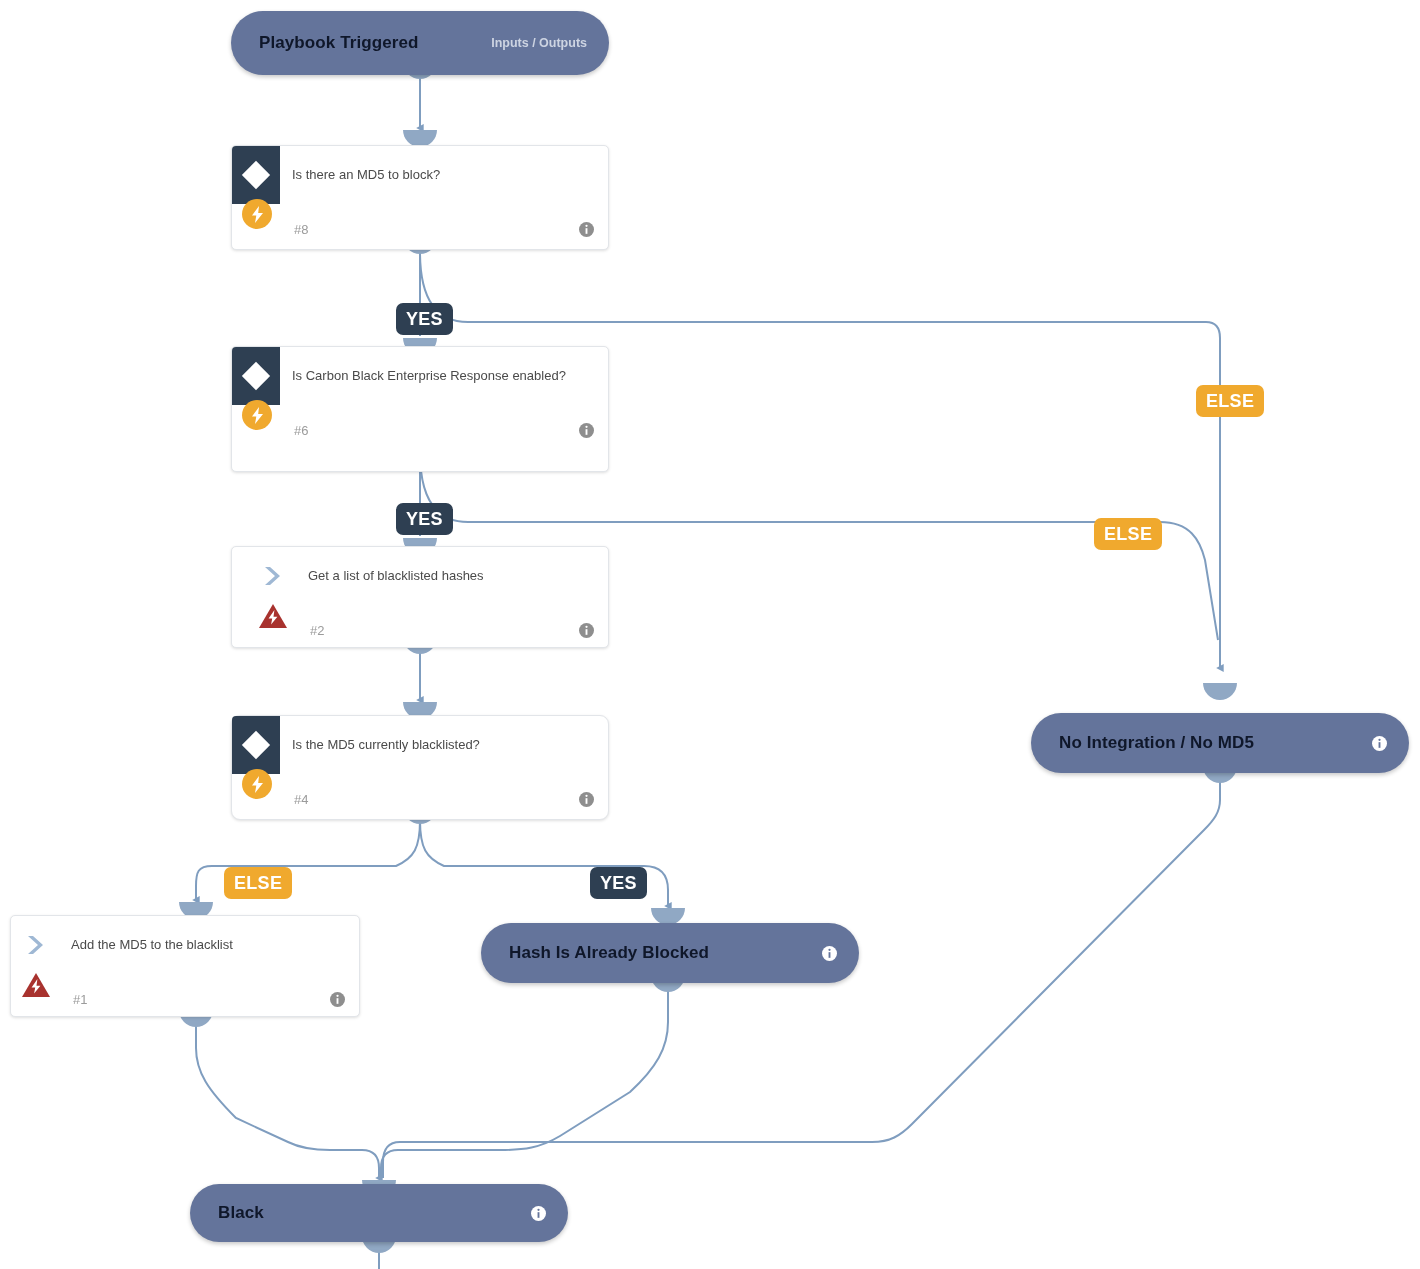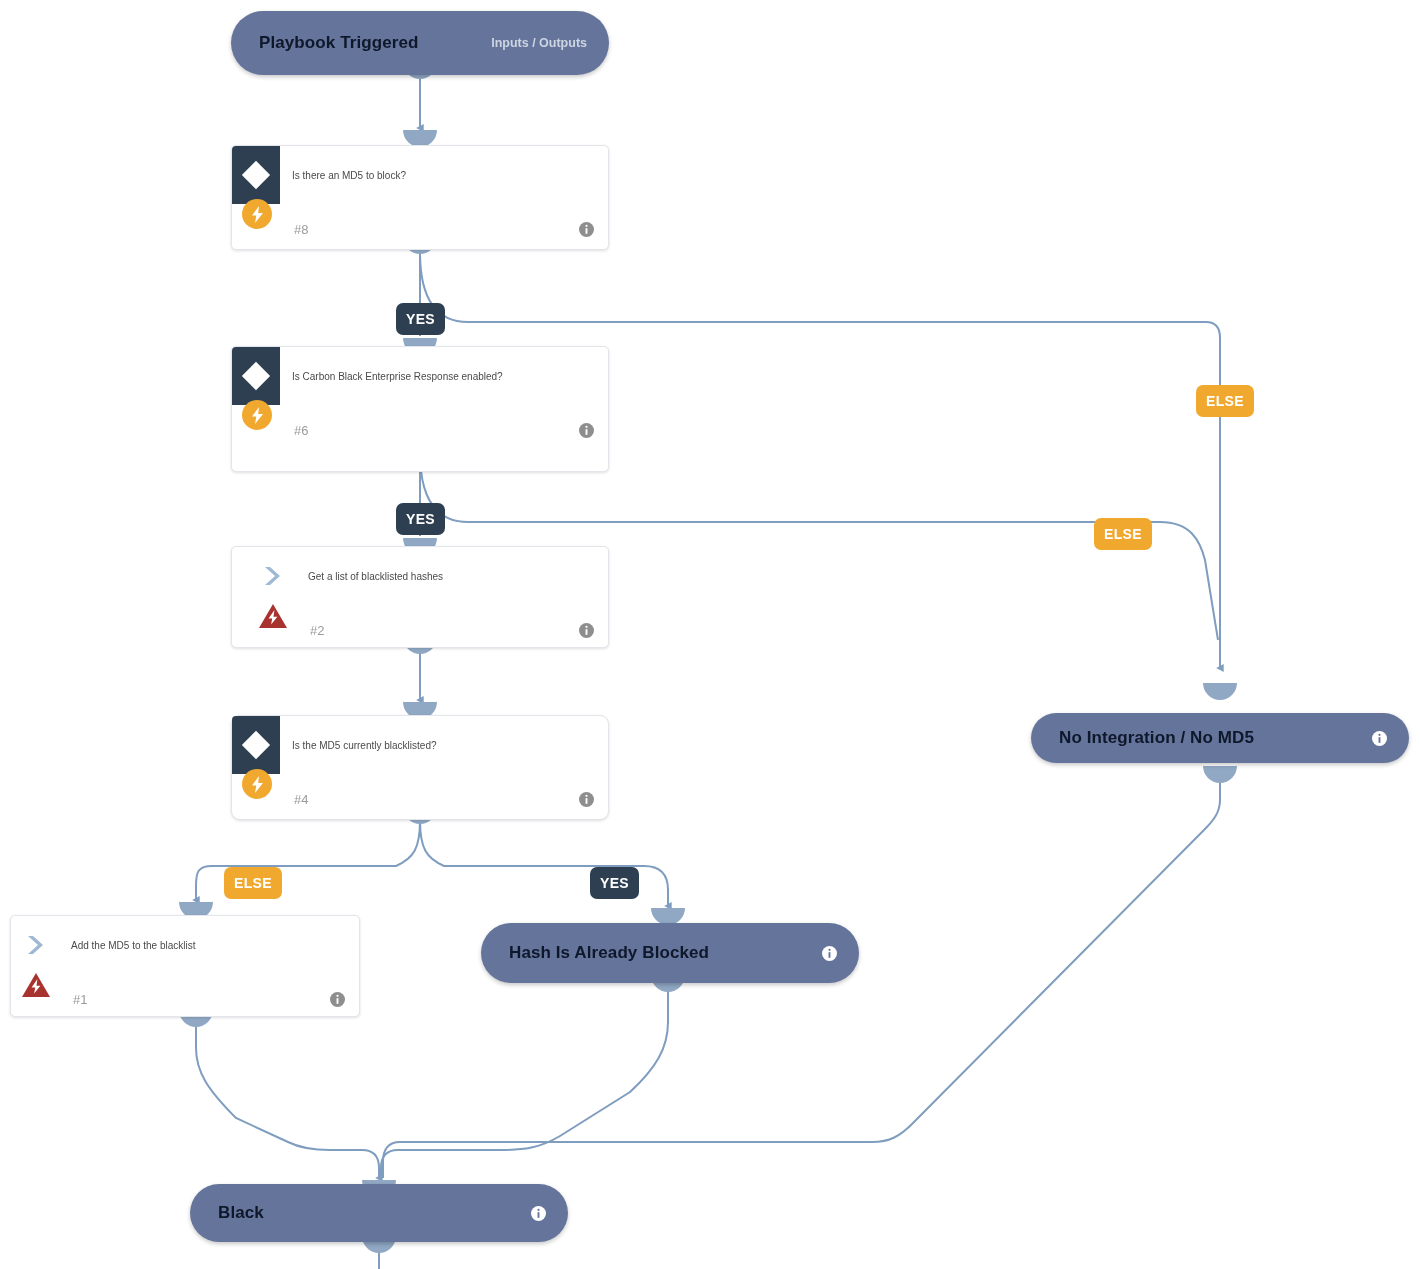--- a/index.html
+++ b/index.html
@@ -72,21 +72,21 @@
     border-top-left-radius: 4px;
   }
   .card-hdr-icon.task { background: transparent; }
   .diamond {
     width: 20px; height: 20px;
     background: #ffffff;
     transform: rotate(45deg);
   }
   .chev { display: block; }
   .card-title {
-    font-size: 10px;
+    font-size: 13px;
     color: #4a4a4a;
     line-height: 1.5;
     padding: 8px 16px 8px 12px;
   }
   .card-bot {
     position: relative;
     height: 50px;
     display: flex;
     align-items: center;
     padding-left: 62px;
@@ -116,21 +116,21 @@
   
   .blabel {
     position: absolute;
     display: flex;
     align-items: center;
     justify-content: center;
     height: 32px;
     min-width: 46px;
     padding: 0 10px;
     border-radius: 7px;
-    font-size: 14px;
+    font-size: 18px;
     font-weight: bold;
     color: #ffffff;
     letter-spacing: 0.3px;
     z-index: 6;
   }
   .blabel.yes { background: #2e3f52; }
   .blabel.els { background: #f0a92e; }
 
   
   .port {
@@ -314,21 +314,21 @@
       <span class="card-info">
         <svg width="15" height="15" viewBox="0 0 16 16">
             <circle cx="8" cy="8" r="8" fill="#8e8e8e"></circle>
             <rect x="7" y="6.6" width="2" height="6" fill="#ffffff"></rect>
             <circle cx="8" cy="4" r="1.2" fill="#ffffff"></circle>
           </svg>
       </span>
     </div>
   </div>
 
-  <div class="pill" style="left:1031px; top:713px; width:378px; height:50px;">
+  <div class="pill" style="left:1031px; top:713px; width:378px; height:60px;">
     <span class="pill-title">No Integration / No MD5</span>
     <span class="pill-info">
       <svg width="15" height="15" viewBox="0 0 16 16">
           <circle cx="8" cy="8" r="8" fill="#ffffff"></circle>
           <rect x="7" y="6.6" width="2" height="6" fill="#64749b"></rect>
           <circle cx="8" cy="4" r="1.2" fill="#64749b"></circle>
         </svg>
     </span>
   </div>
 

